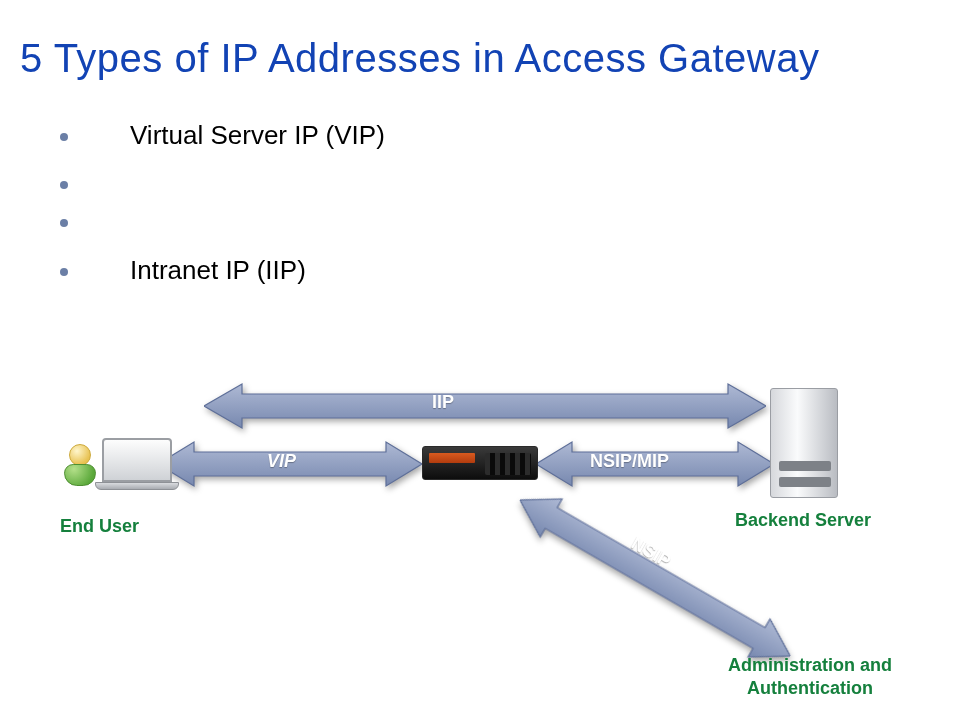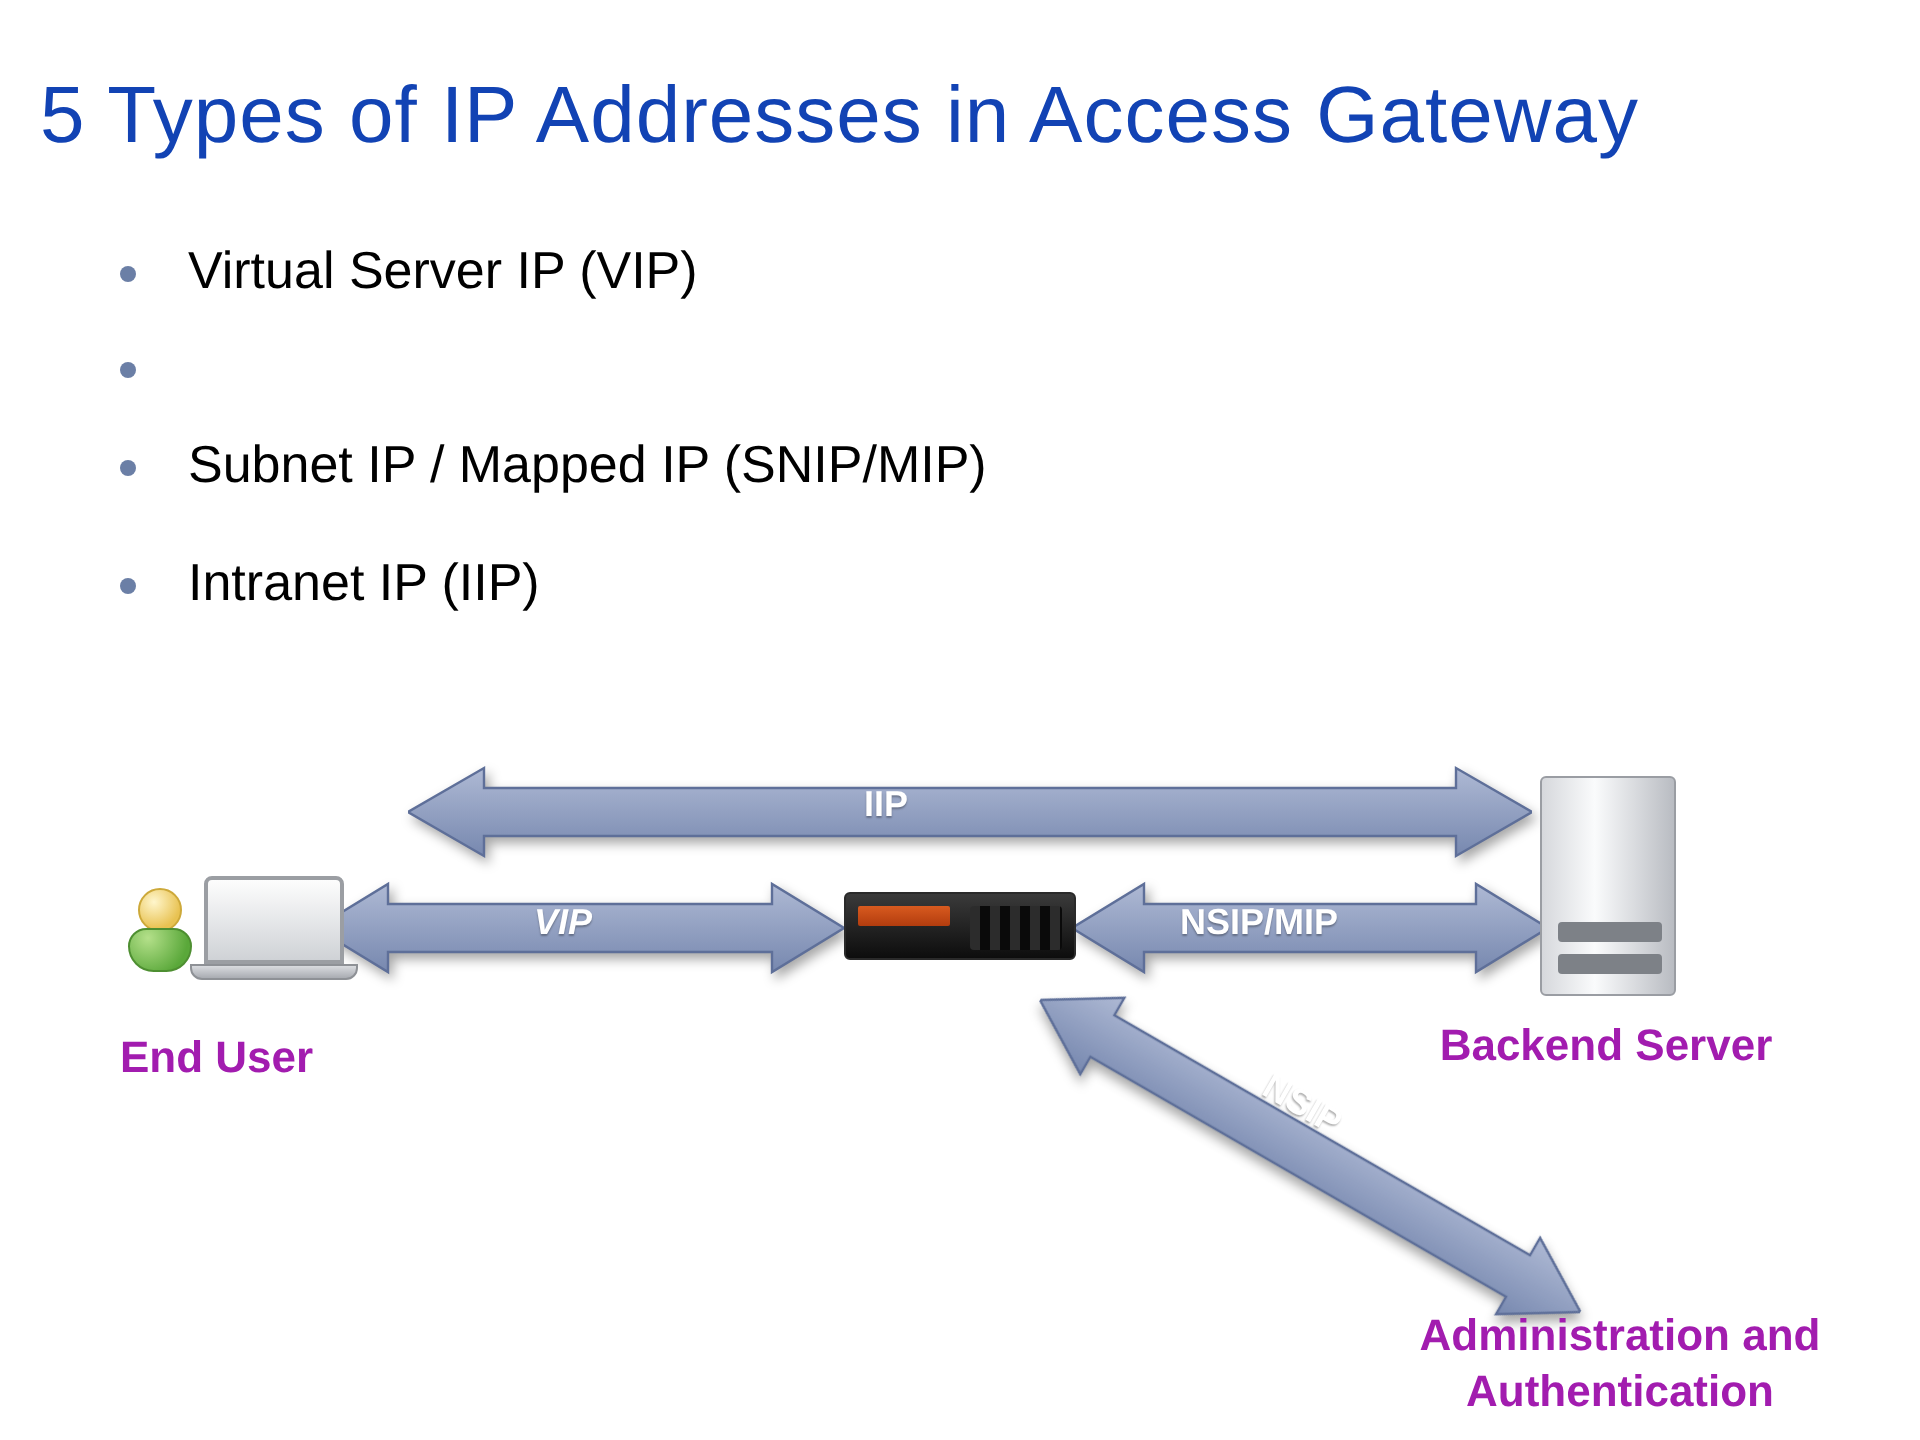--- a/index.html
+++ b/index.html
@@ -1,25 +1,25 @@
 <!DOCTYPE html>
 <html><head>
 <meta charset="utf-8">
 <style>
   * { box-sizing: border-box; margin: 0; padding: 0; }
   html, body { width: 960px; height: 720px; font-family: Arial, Helvetica, sans-serif; background: #fff; overflow: hidden; }
   .slide { position: relative; width: 960px; height: 720px; }
   .title { position: absolute; left: 20px; top: 36px; font-size: 40px; color: #1243b4; font-weight: 400; letter-spacing: .5px; }
   .bullets { position: absolute; left: 60px; top: 120px; width: 820px; }
-  .bullet-row { display: flex; align-items: center; margin-bottom: 28px; }
+  .bullet-row { display: flex; align-items: center; margin-bottom: 28px; gap: 36px; }
   .dot { width: 8px; height: 8px; border-radius: 50%; background: #6b7fa6; margin-right: 26px; margin-top: 2px; flex: none; }
   .bullet-text { font-size: 26px; color: #000; }
   
   .diagram { position: absolute; left: 0; top: 360px; width: 960px; height: 340px; padding-left: 13px; }
-  .node-label { font-size: 22px; font-weight: 700; color: #a21caf; text-align: center; position: absolute; }
+  .node-label { font-size: 18px; font-weight: 700; color: #15803d; text-align: center; position: absolute; }
   
   .end-user { position: absolute; left: 62px; top: 70px; width: 110px; height: 80px; }
   .laptop { position: absolute; right: 0; top: 8px; width: 70px; height: 52px; }
   .laptop-screen { width: 70px; height: 44px; background: linear-gradient(#fdfdfd,#cfd2d6); border: 2px solid #9b9ea3; border-radius: 4px 4px 0 0; }
   .laptop-base { width: 84px; height: 8px; margin-left: -7px; background: linear-gradient(#d9dbdf,#a9acb2); border: 1px solid #8e9196; border-radius: 0 0 6px 6px; }
   .person { position: absolute; left: 0; top: 14px; width: 36px; height: 44px; }
   .head { width: 22px; height: 22px; border-radius: 50%; background: radial-gradient(circle at 35% 30%, #fff6cc, #e8c252 70%); border: 1px solid #cda93a; margin: 0 auto; }
   .body { width: 32px; height: 22px; border-radius: 10px 10px 14px 14px; background: radial-gradient(circle at 30% 20%, #b4e08a, #5aa83a 75%); border: 1px solid #4e8f31; margin: -2px auto 0; }
   
   .appliance { position: absolute; left: 422px; top: 86px; width: 116px; height: 34px; background: linear-gradient(#3a3a3a,#0d0d0d); border: 1px solid #2a2a2a; border-radius: 3px; }
@@ -48,21 +48,20 @@
   <div class="bullets">
     <div class="bullet-row">
       <span class="dot"></span>
       <span class="bullet-text">Virtual Server IP (VIP)</span>
     </div>
     <div class="bullet-row">
       <span class="dot"></span>
     </div>
     <div class="bullet-row">
       <span class="dot"></span>
-      <span class="bullet-text">Subnet IP / Mapped IP (SNIP/MIP)</span>
     </div>
     <div class="bullet-row">
       <span class="dot"></span>
       <span class="bullet-text">Intranet IP (IIP)</span>
     </div>
   </div>
 
   <div class="diagram">
 
     <svg class="arrow" style="left:204px; top:22px; width:562px; height:48px;" viewBox="0 0 562 48">

